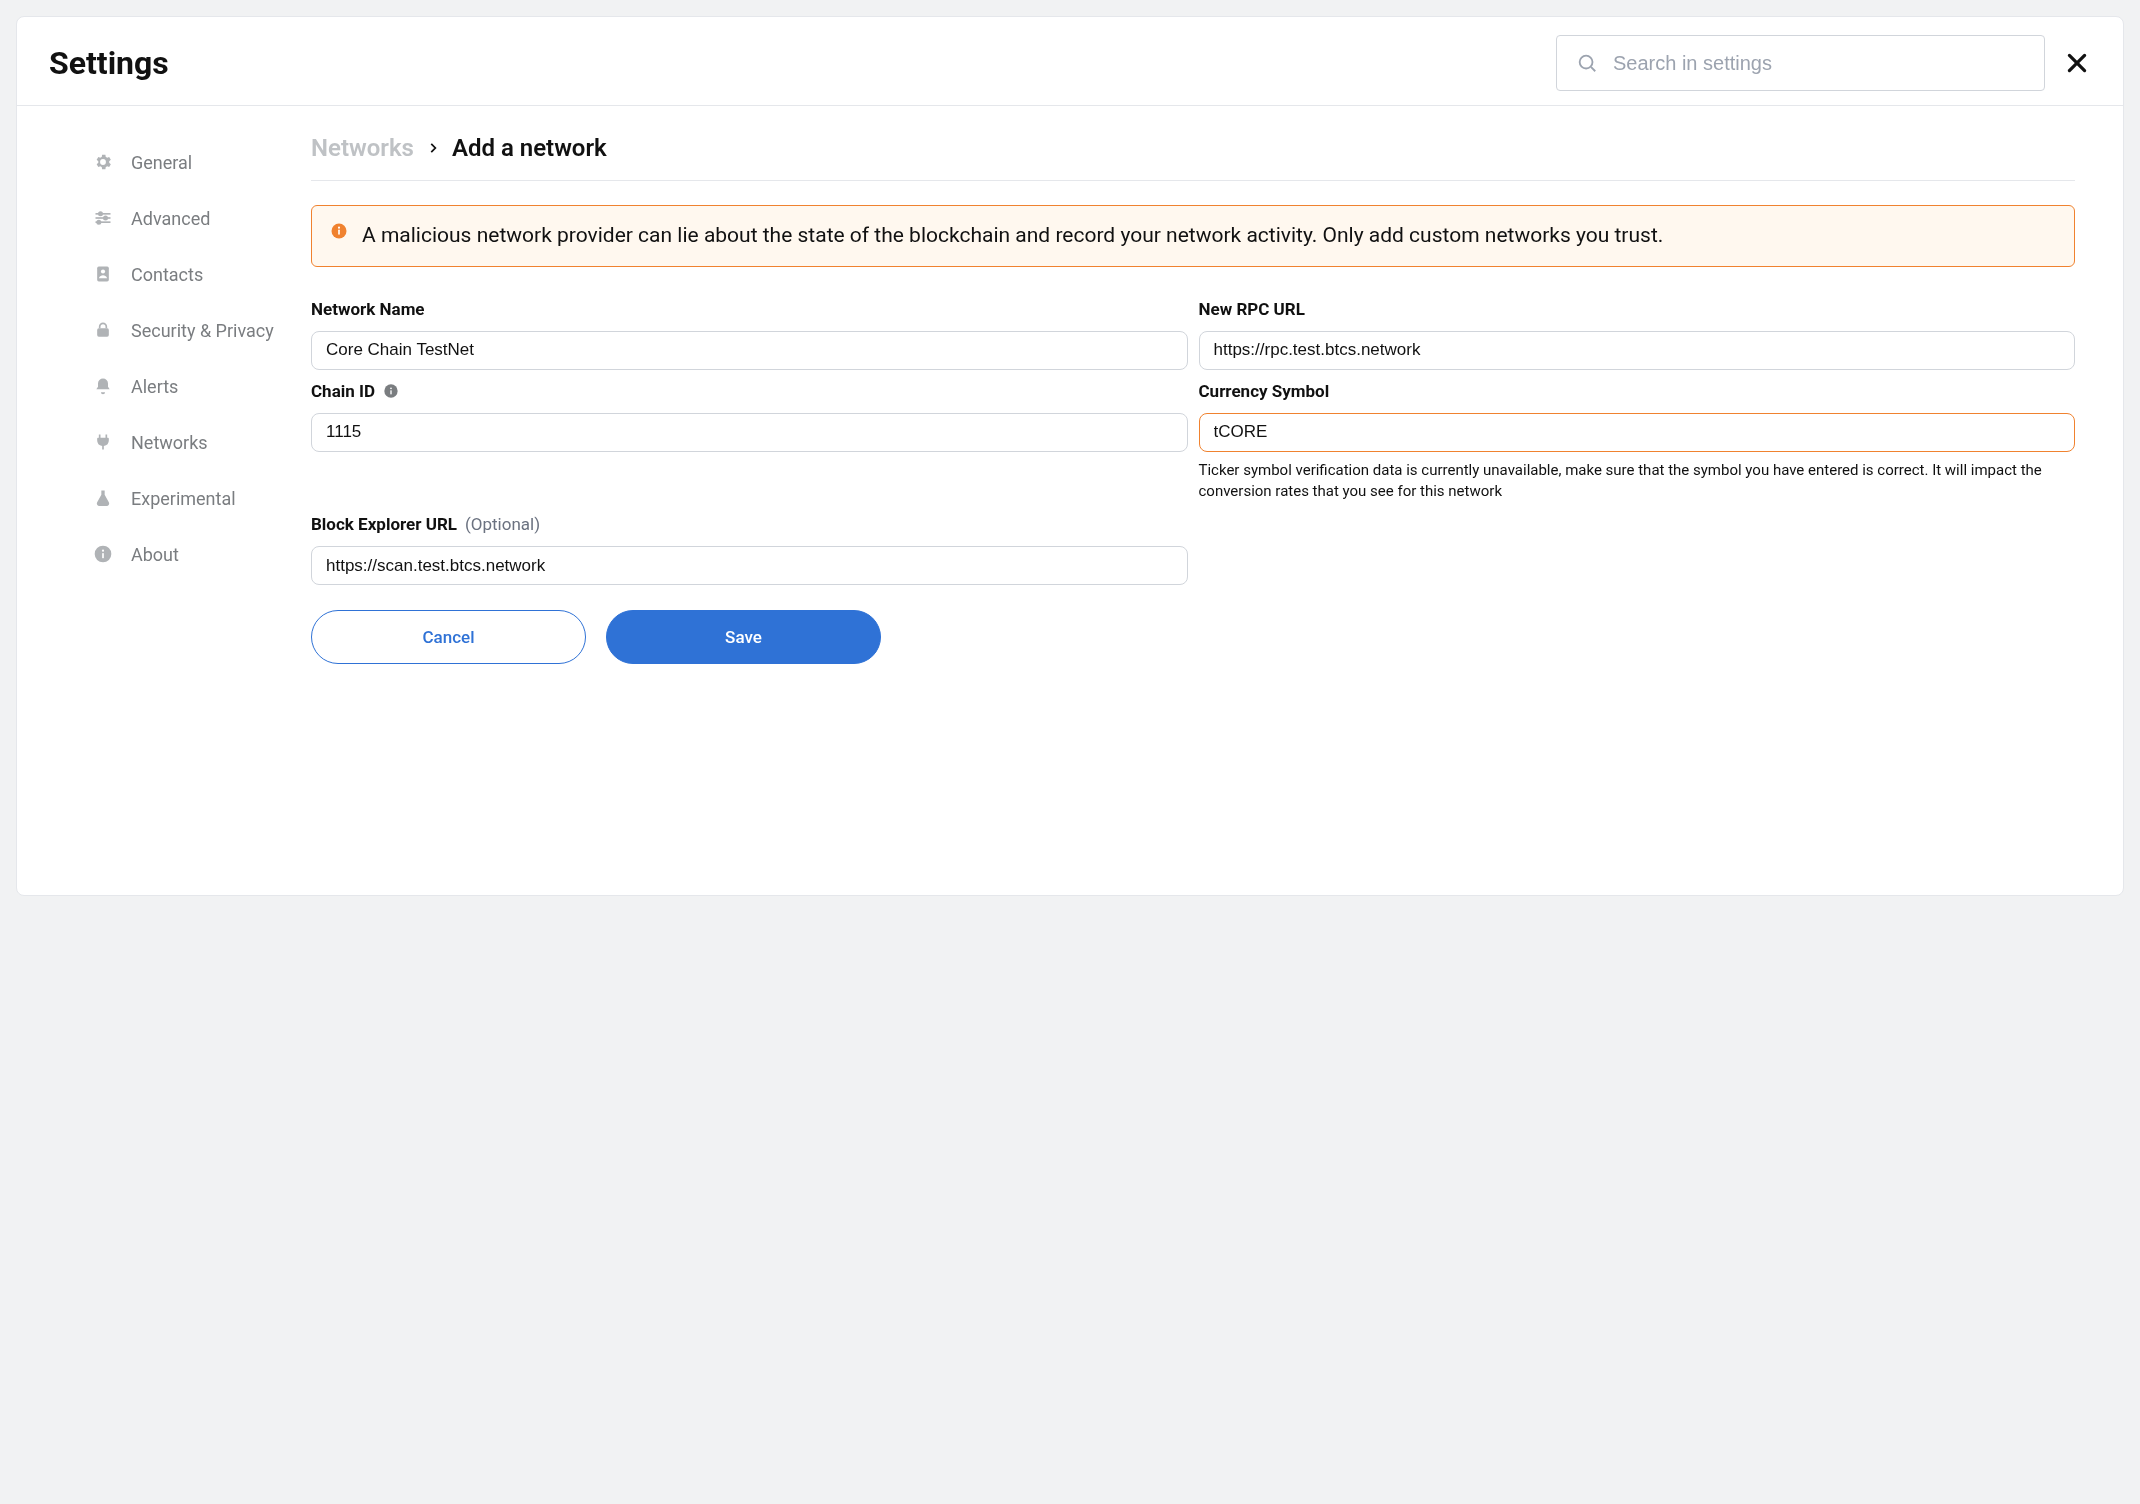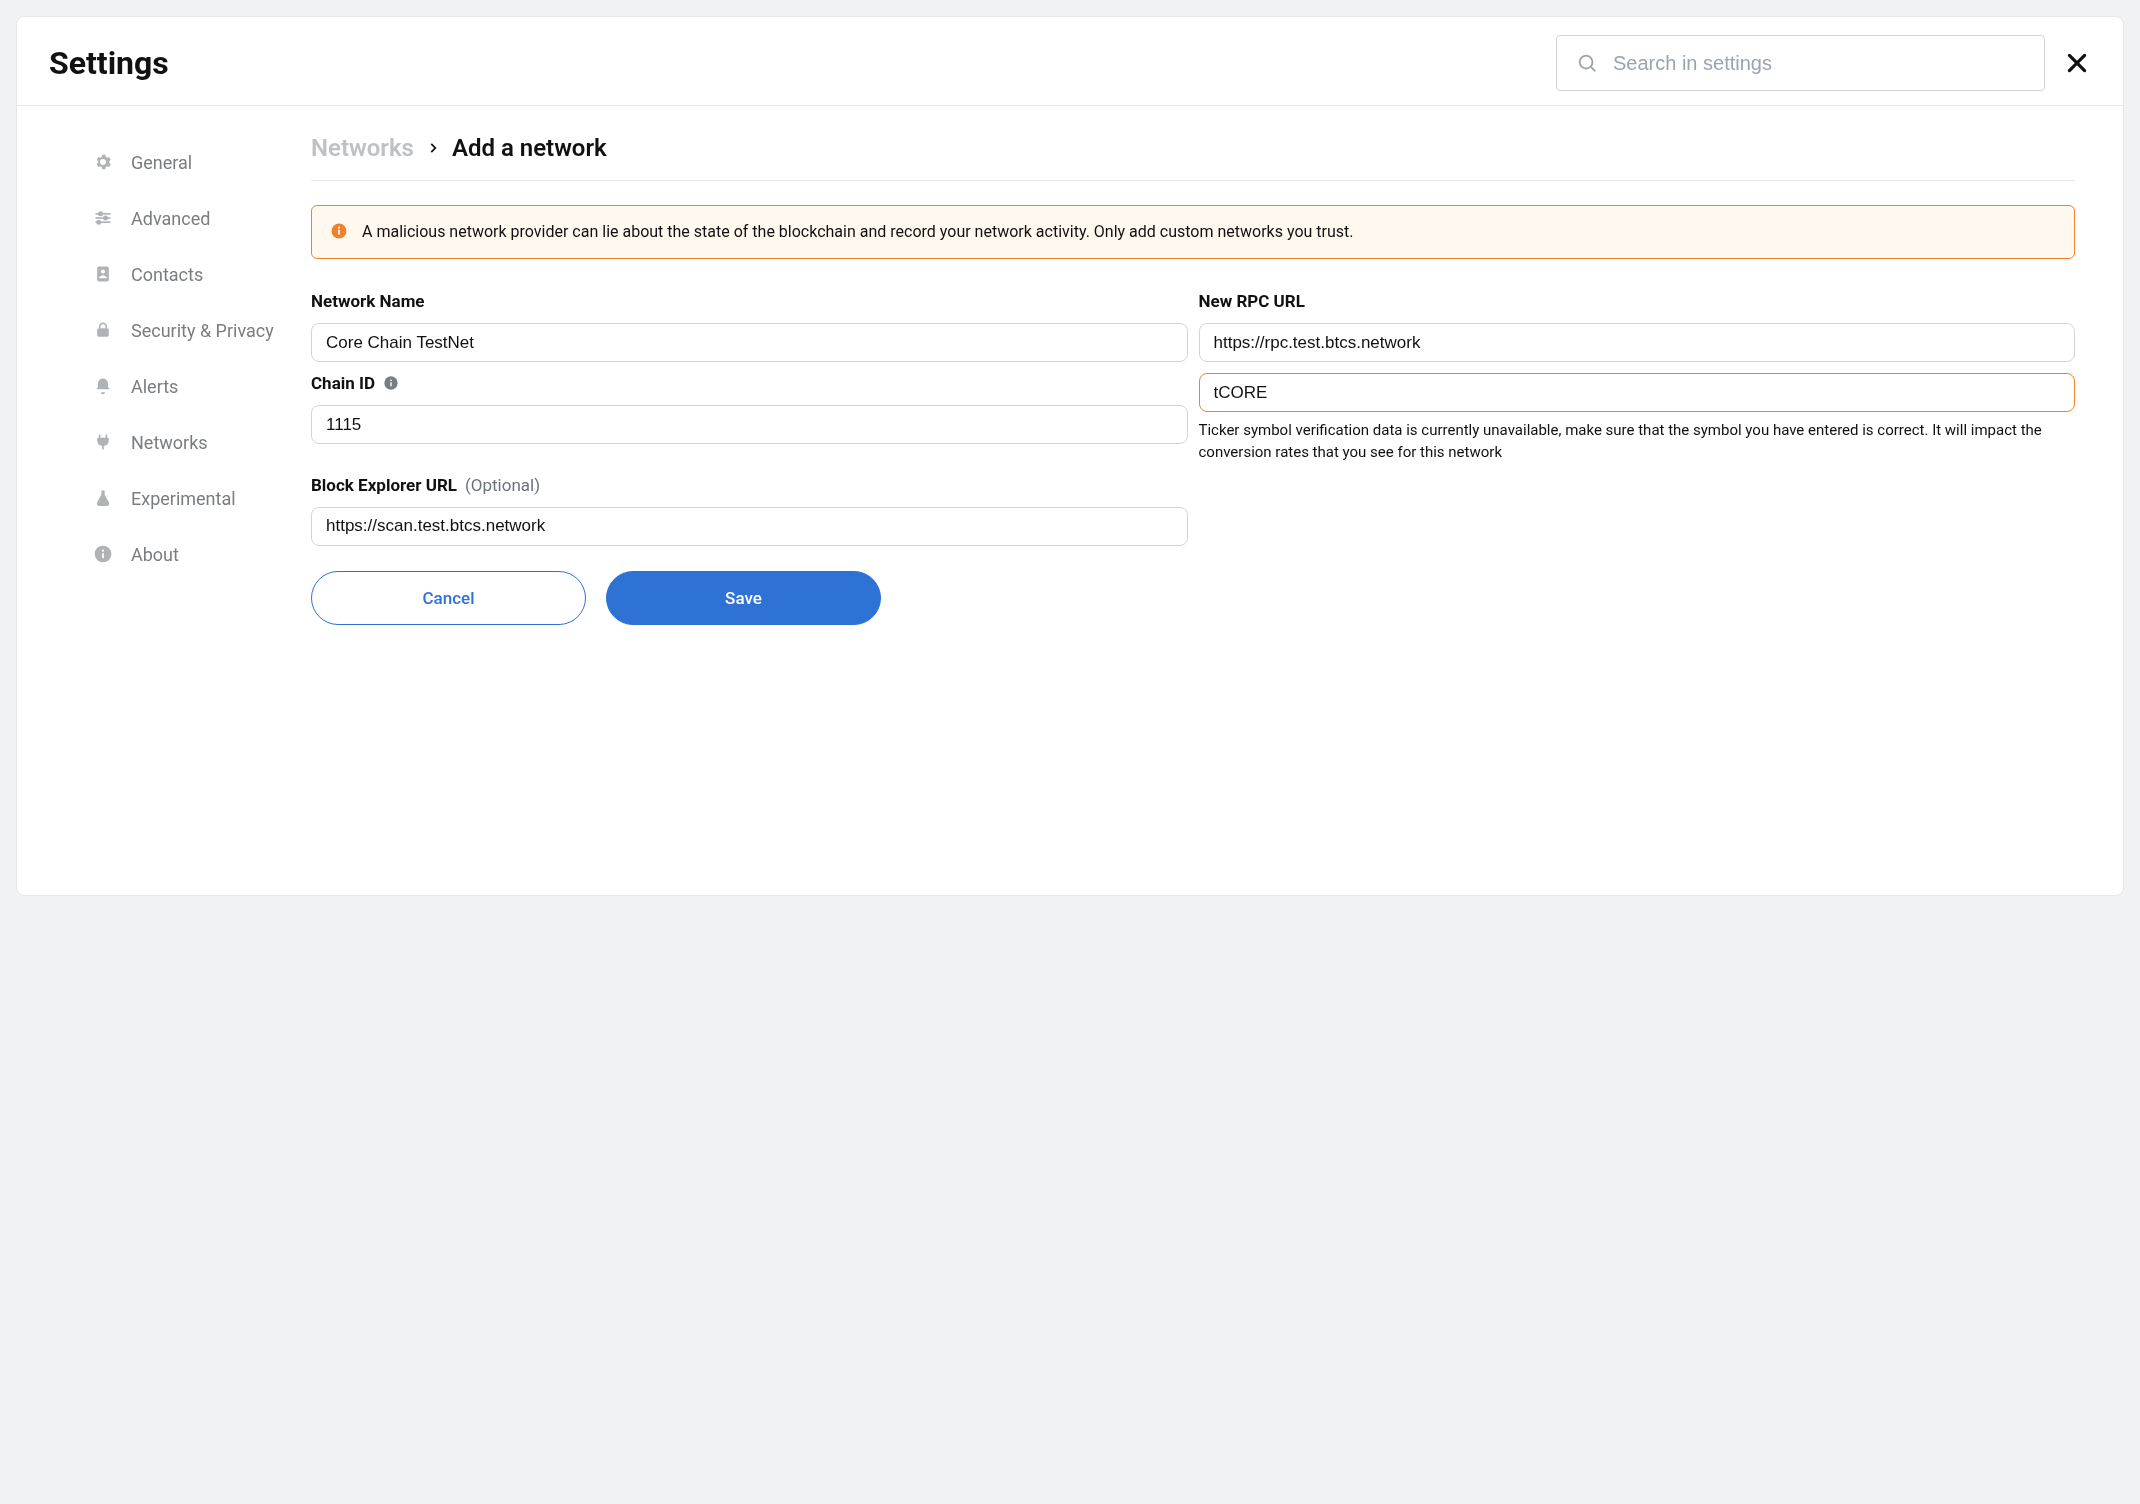--- a/index.html
+++ b/index.html
@@ -126,21 +126,21 @@
       margin-bottom: 32px;
     }
     .warn-icon {
       width: 18px;
       height: 18px;
       flex-shrink: 0;
       position: relative;
       top: 2px;
     }
     .warn-text {
-      font-size: 16px;
+      font-size: 21px;
       color: #111;
       line-height: 1.5;
     }
     .form-grid {
       display: grid;
       grid-template-columns: 1fr 1fr;
       column-gap: 48px;
       row-gap: 28px;
       align-items: start;
       gap: 11px;
@@ -366,20 +366,21 @@
                   <circle cx="12" cy="12" r="10"></circle>
                   <circle cx="12" cy="8" r="1.3" fill="#fff"></circle>
                   <rect x="11" y="11" width="2" height="6" fill="#fff"></rect>
                 </svg>
             </span>
           </div>
           <input class="text-input" type="text" value="1115" style="">
         </div>
 
         <div class="form-field">
+          <div class="field-label">Currency Symbol</div>
           <input class="text-input highlight" type="text" value="tCORE" style="">
           <div class="help-text">Ticker symbol verification data is currently unavailable, make sure that the symbol you have entered is correct. It will impact the conversion rates that you see for this network</div>
         </div>
 
         <div class="form-field block-explorer">
           <div class="field-label">
             <span>Block Explorer URL</span>
             <span class="label-optional">(Optional)</span>
           </div>
           <input class="text-input" type="text" value="https://scan.test.btcs.network" style="">

